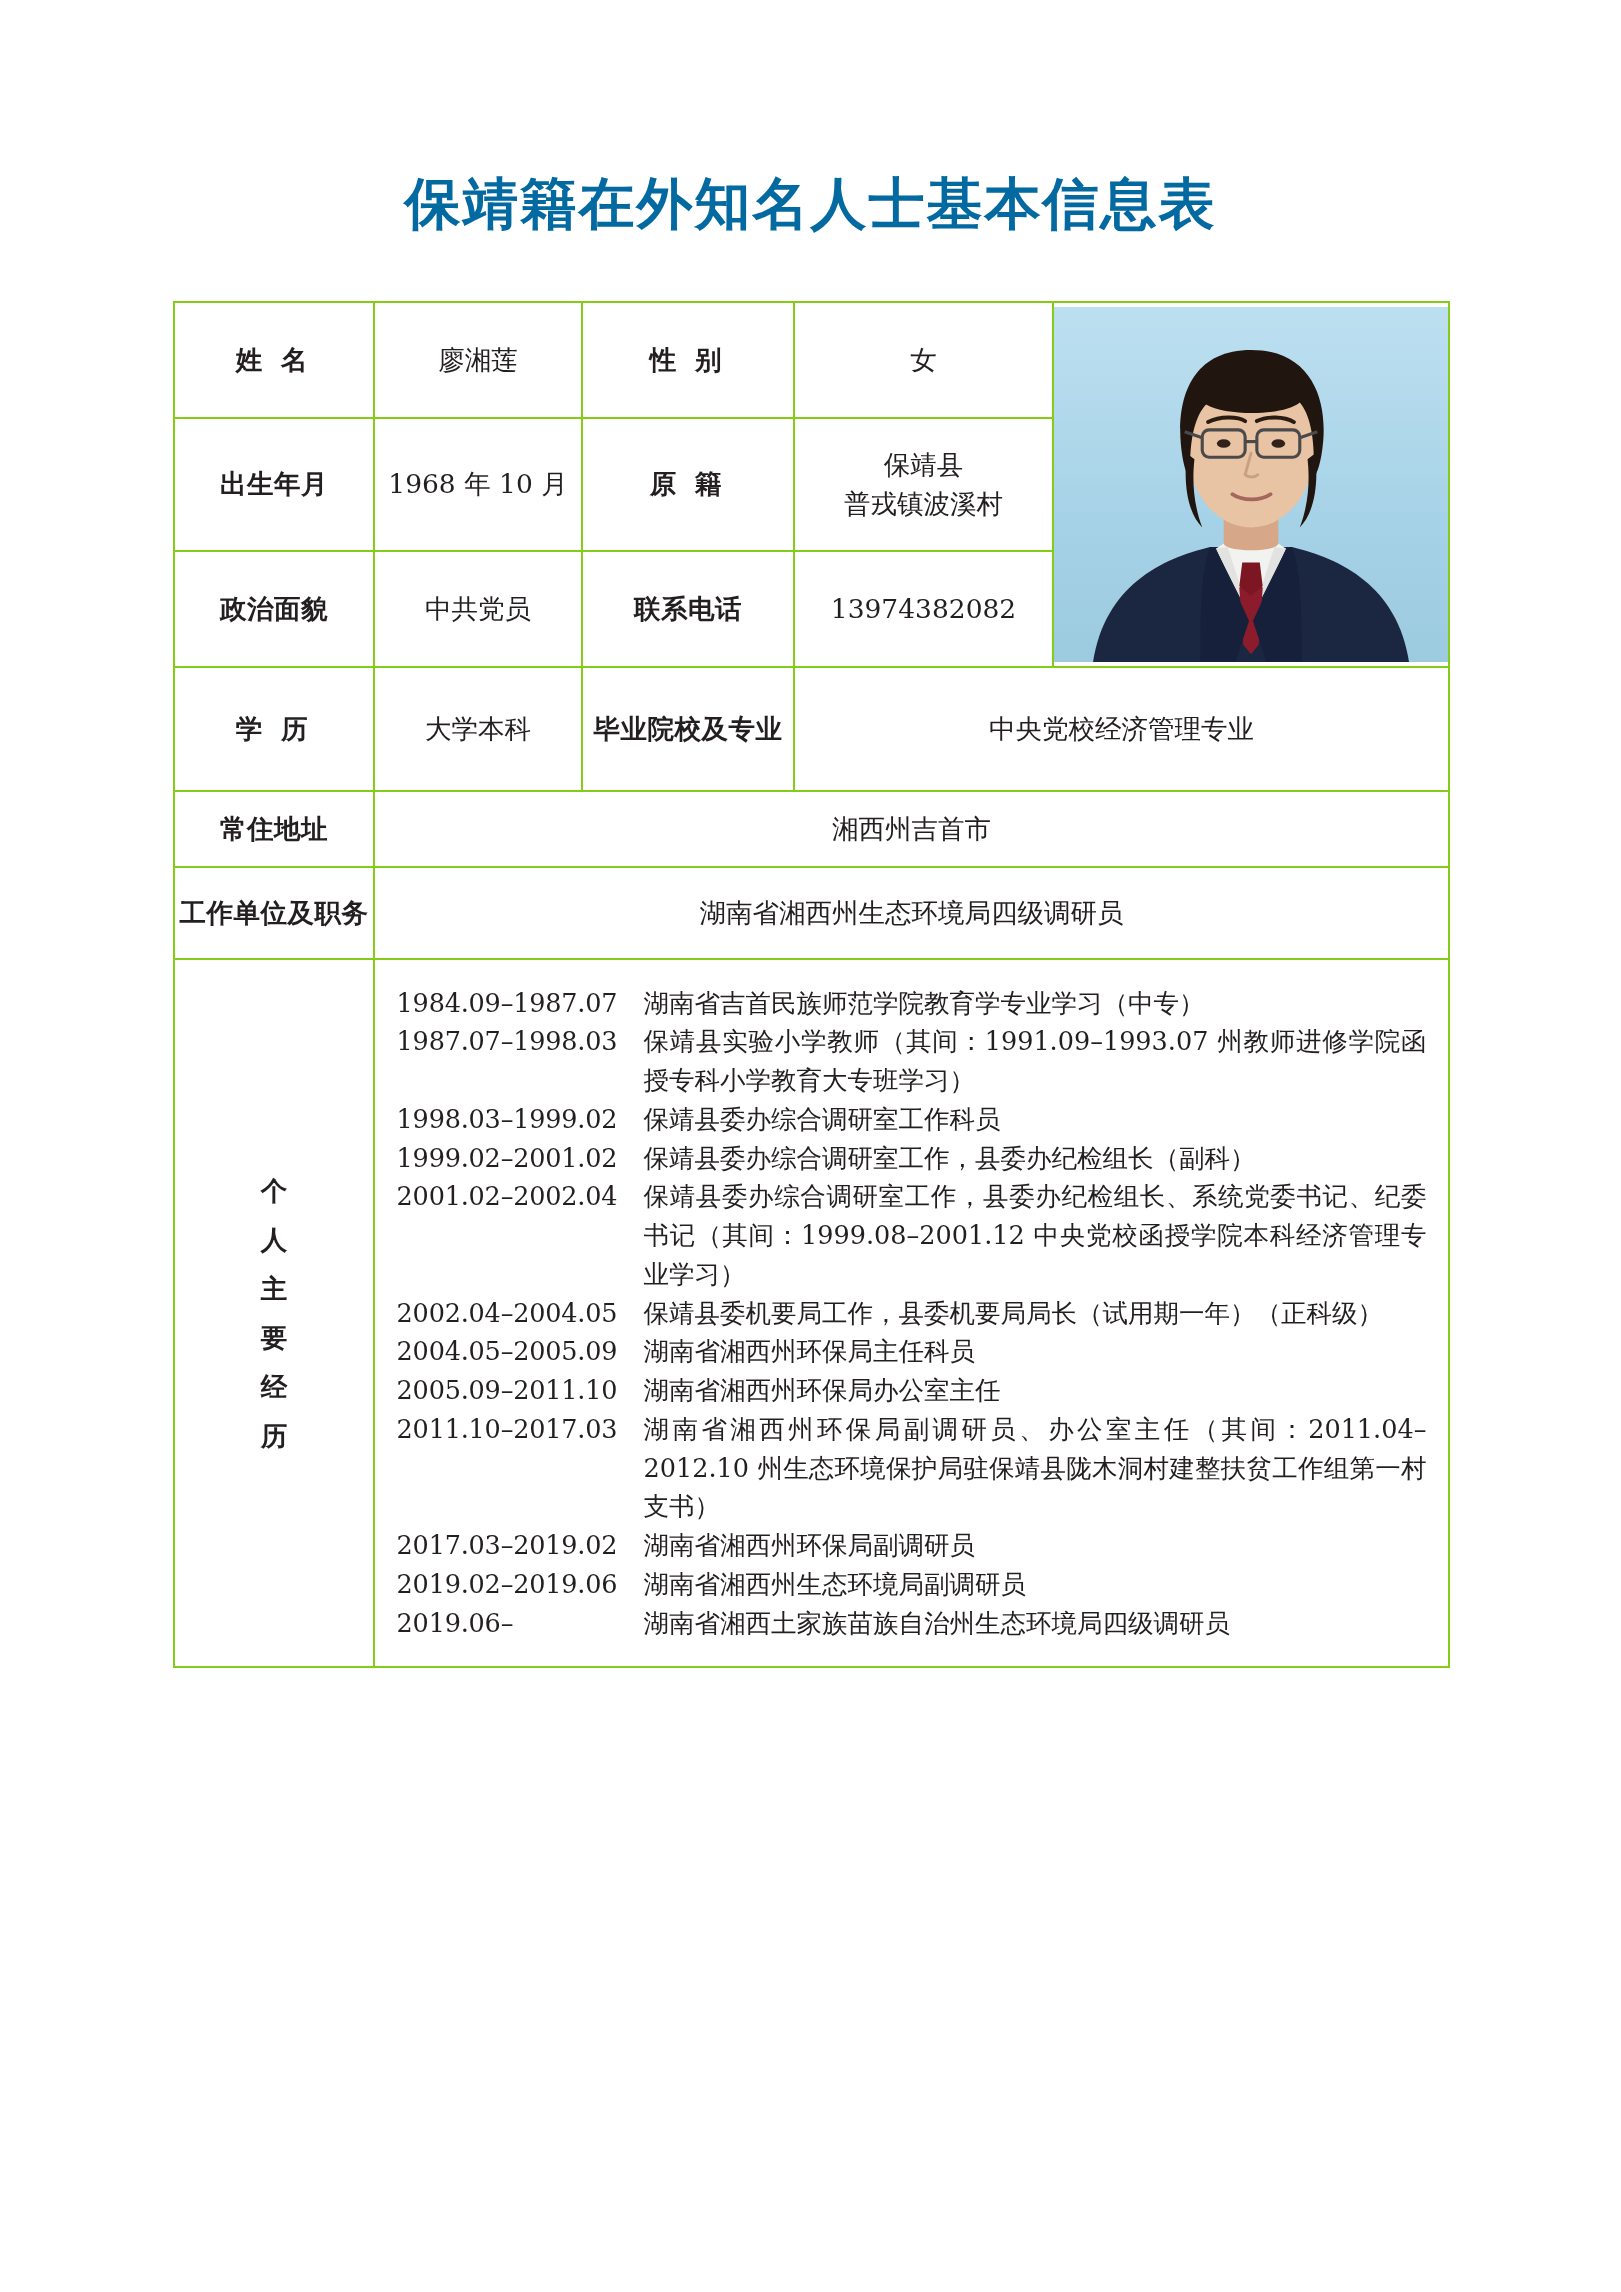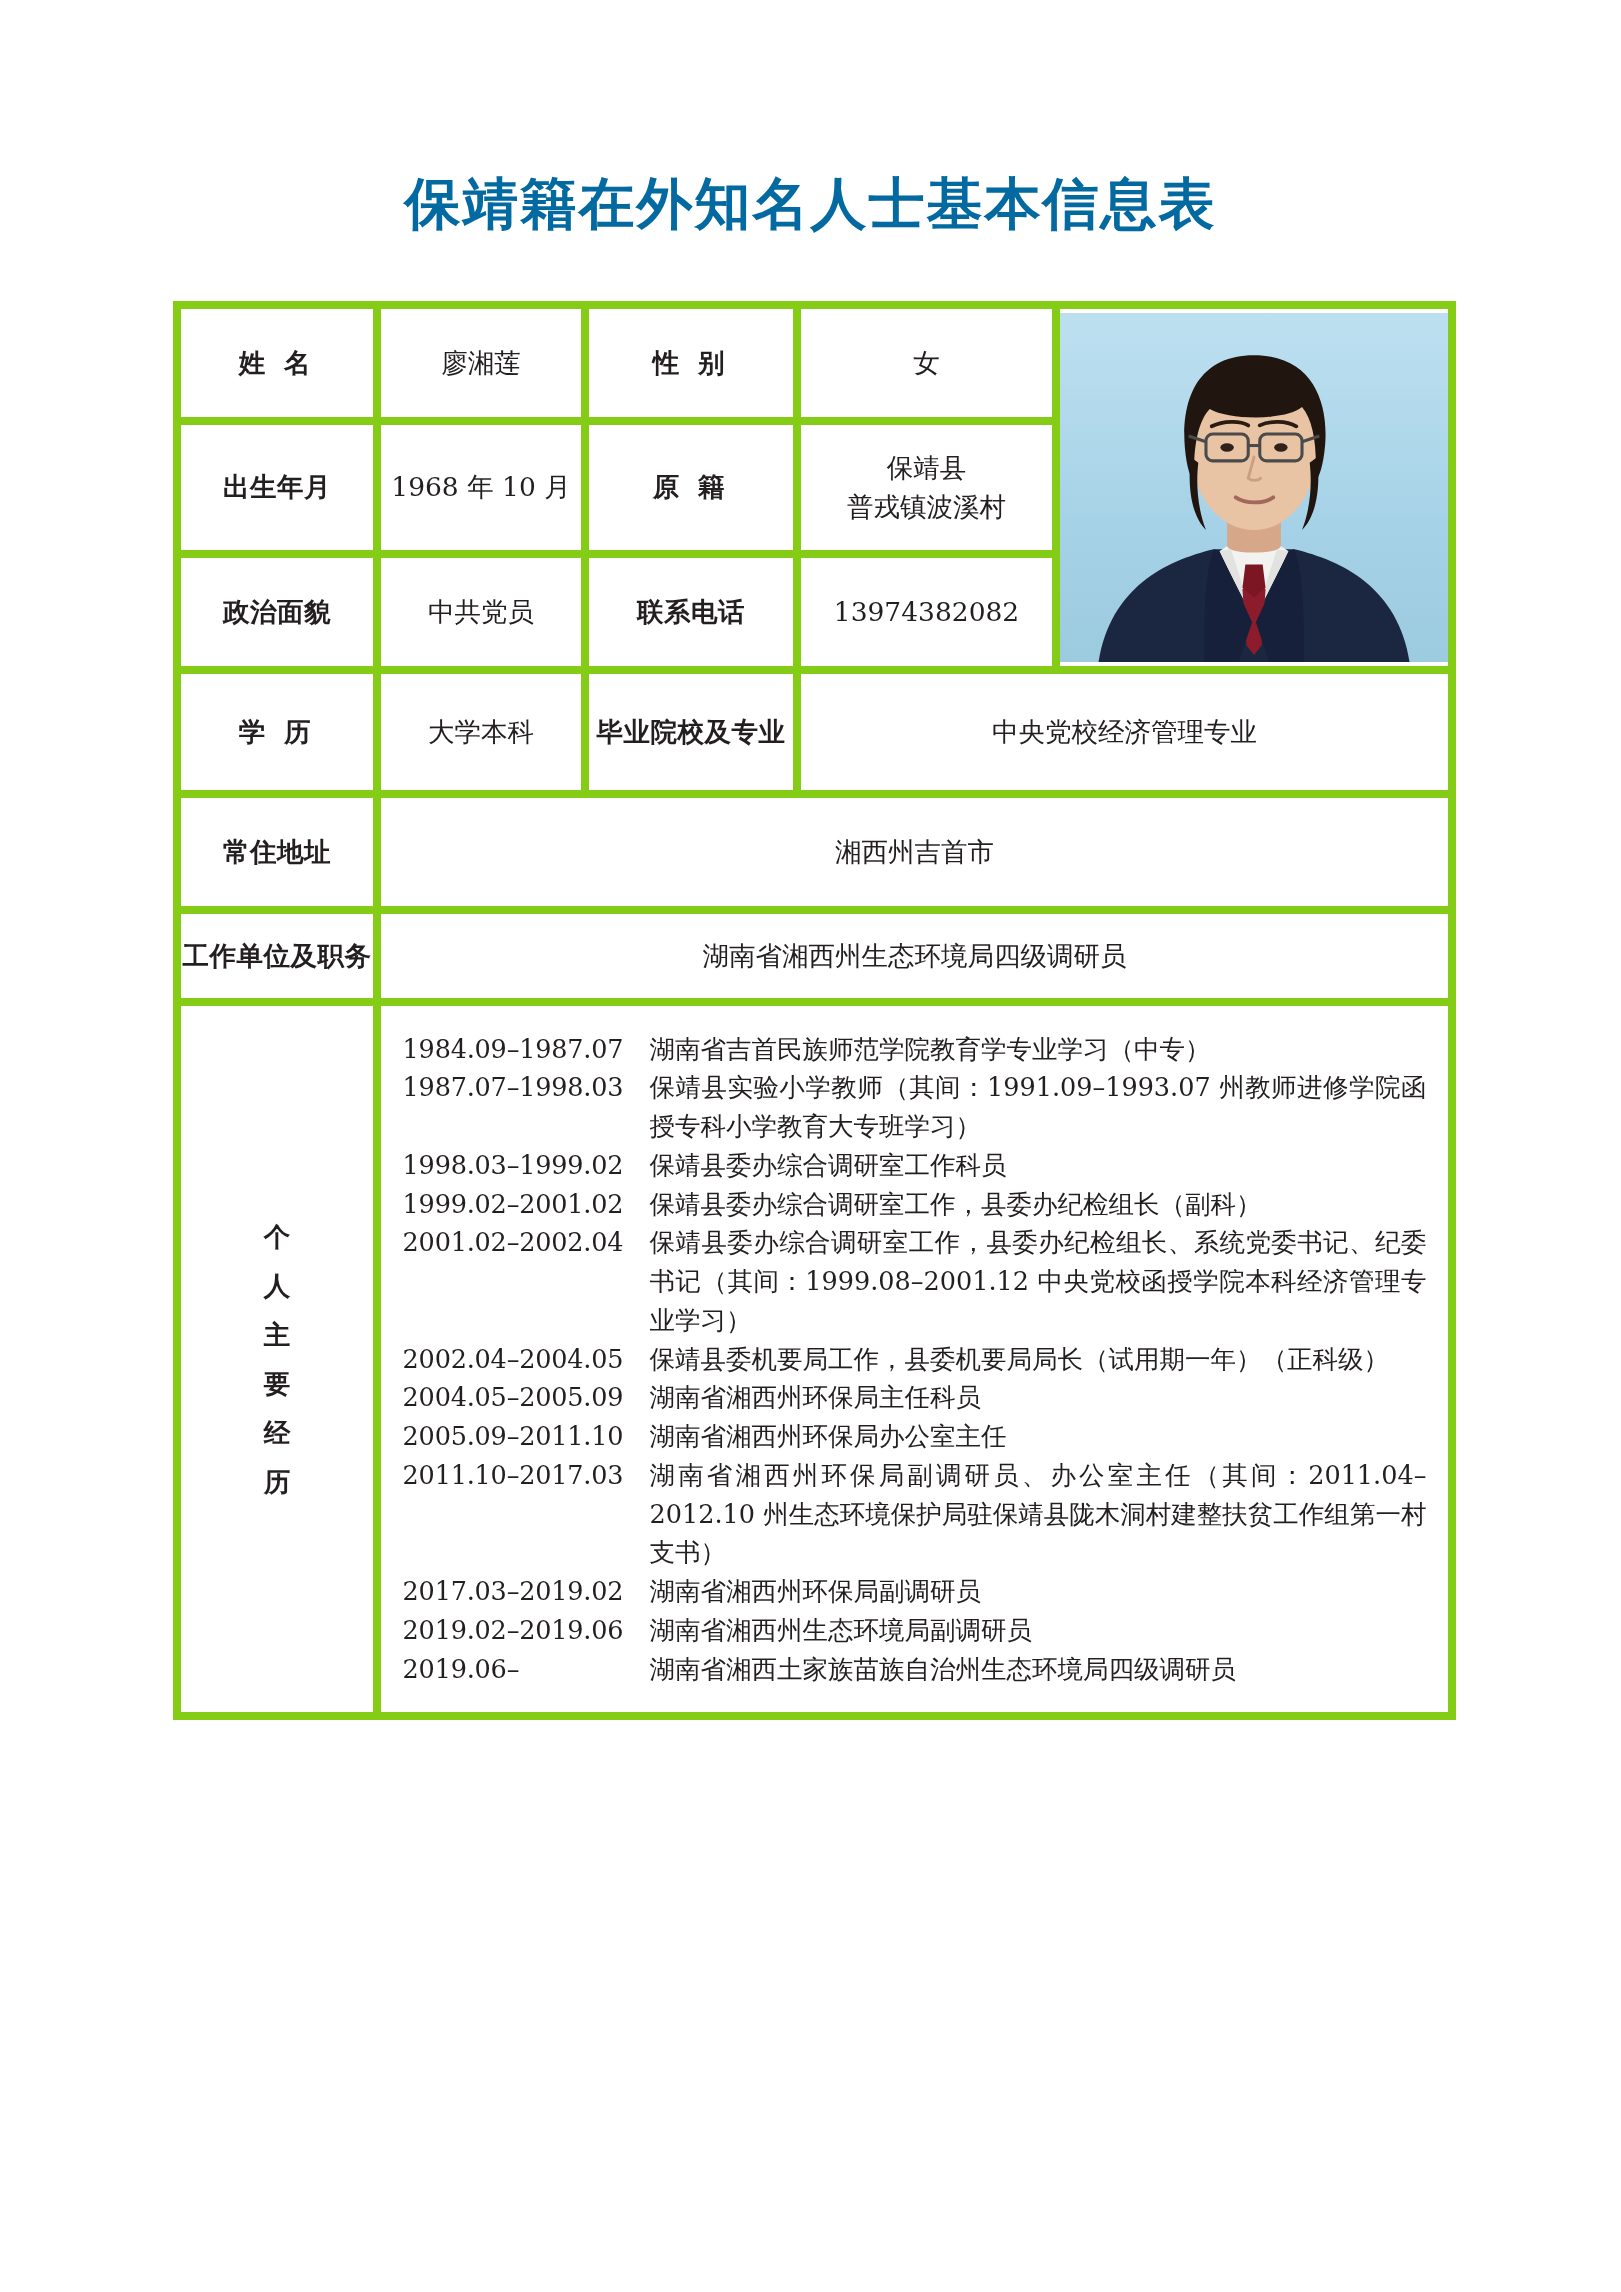--- a/index.html
+++ b/index.html
@@ -40,21 +40,21 @@
     top: 301px;
     width: 1274px;
   }
   table.info {
     border-collapse: collapse;
     width: 1274px;
     table-layout: fixed;
     border: 2.9px solid #231f20;
   }
   table.info td {
-    border: 8px solid #84cc16;
+    border: 2px solid #84cc16;
     padding: 0;
     vertical-align: middle;
     text-align: center;
     font-size: 26.5px;
     line-height: 1.45;
     color: #231f20;
   }
   .lbl {
     font-weight: bold;
     letter-spacing: 0.18em;
@@ -73,21 +73,21 @@
     font-weight: normal;
   }
   .val-serif-num {
     font-family: "DejaVu Serif", "Liberation Serif", serif;
     font-size: 26.5px;
   }
   .r1 { height: 116px; }
   .r2 { height: 133px; margin-left: 31px; }
   .r3 { height: 116px; }
   .r4 { height: 124px; }
-  .r5 { height: 116px; }
+  .r5 { height: 76px; }
   .r6 { height: 92px; margin-left: 40px; }
 
   .col-a { width: 200px; }
   .col-b { width: 208px; }
   .col-c { width: 212px; }
   .col-d { width: 259px; }
   .col-e { width: 396px; }
 
   .photo-cell {
     padding: 0 !important;

